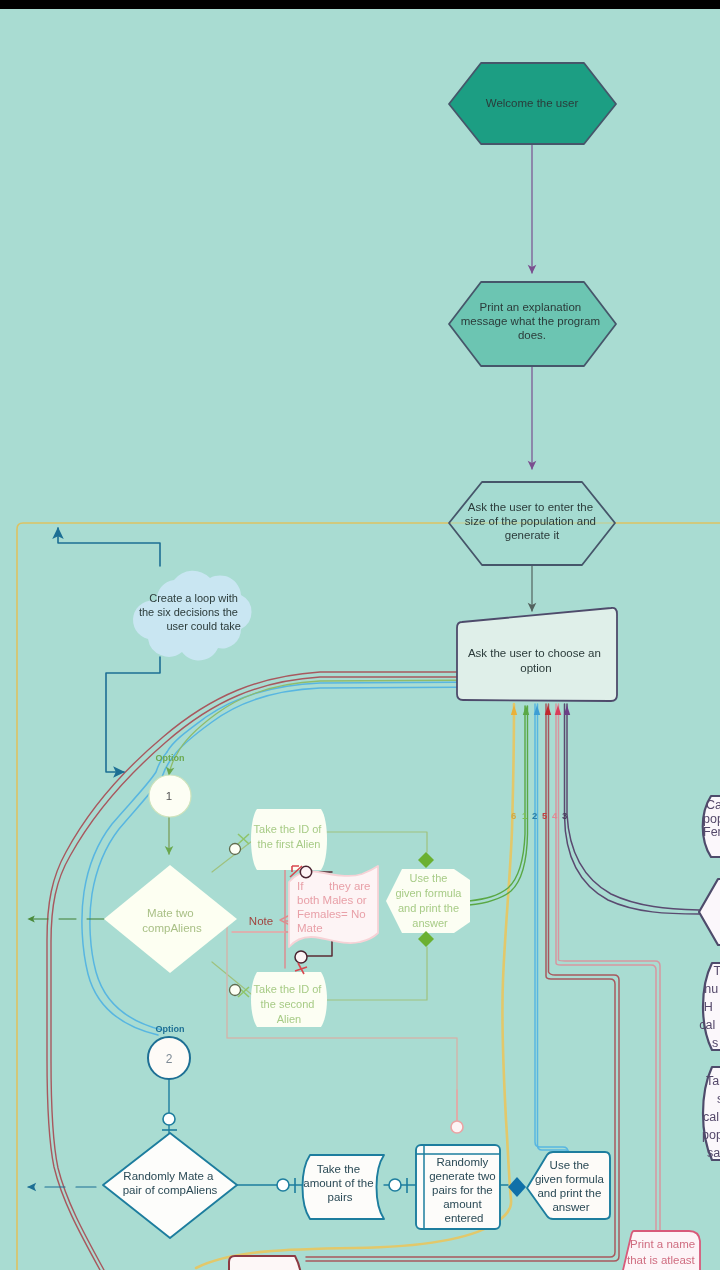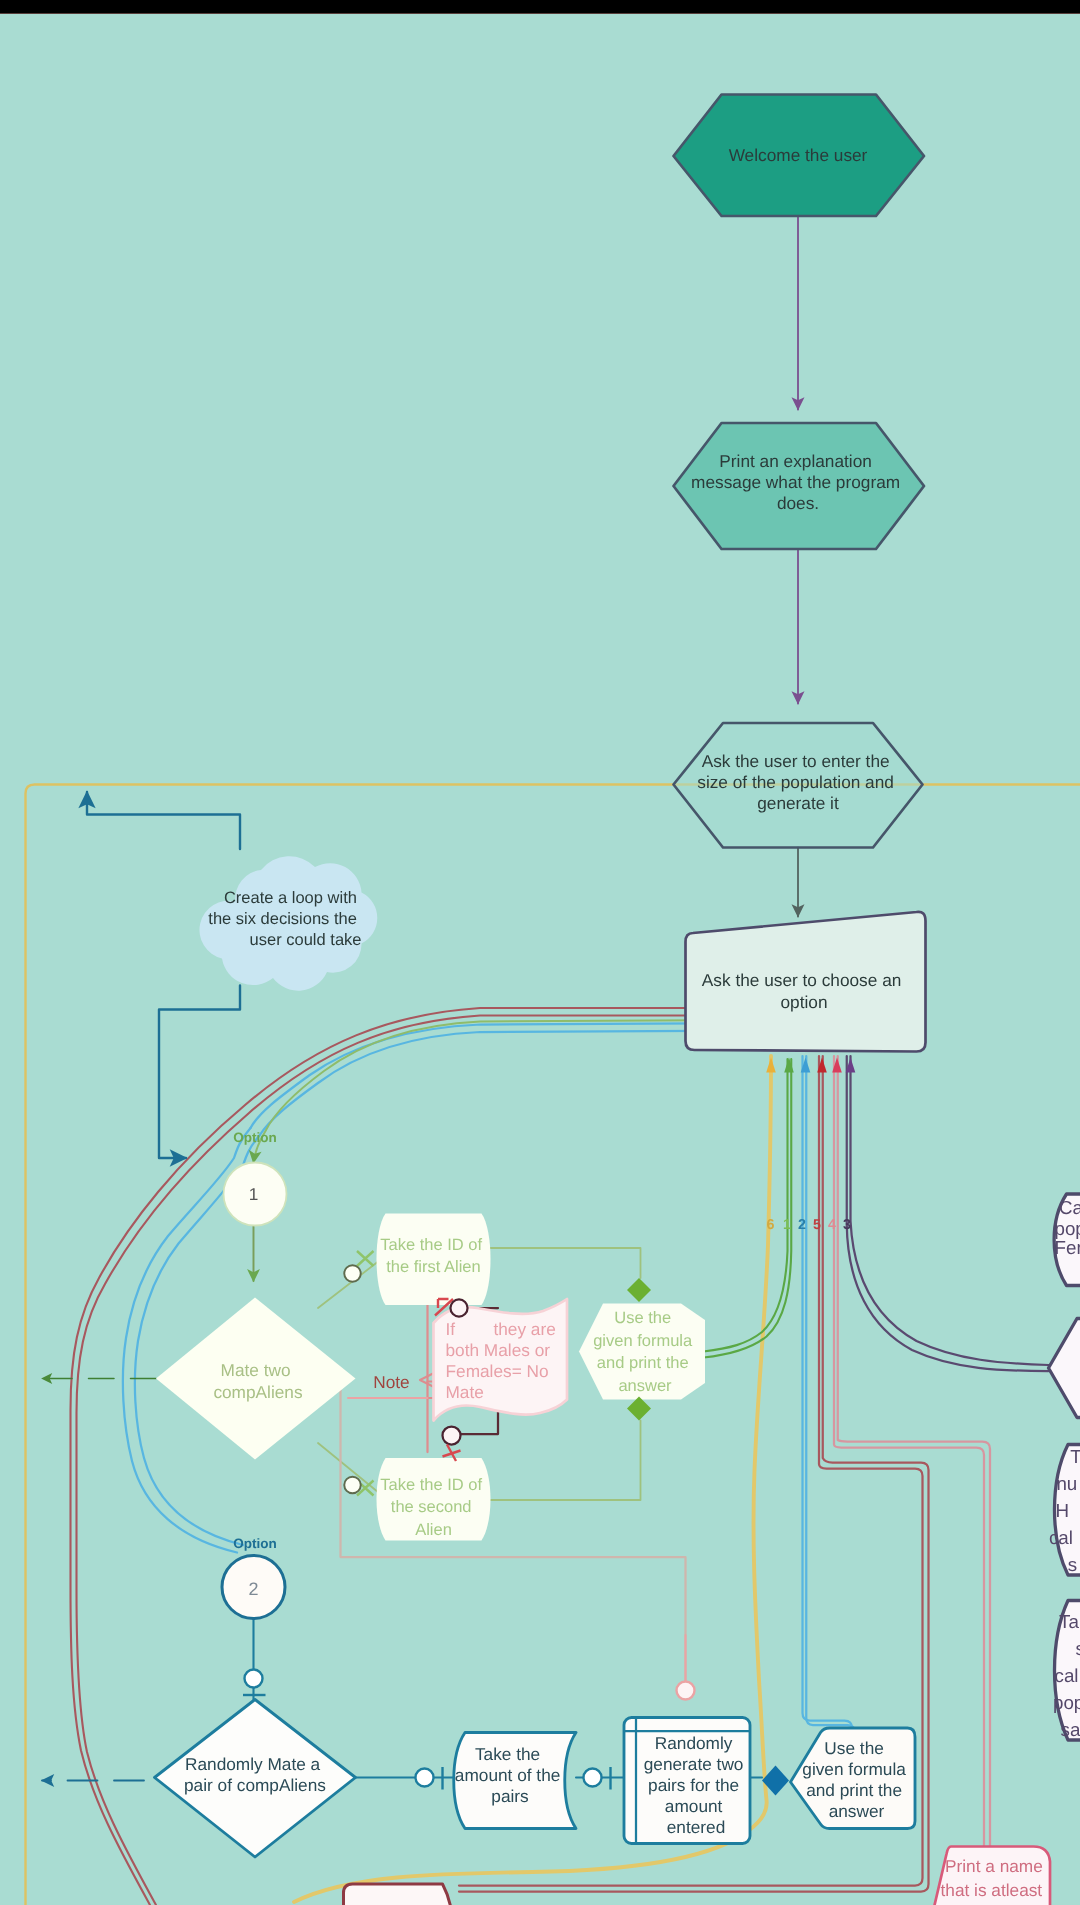--- a/index.html
+++ b/index.html
@@ -1,16 +1,16 @@
 <!DOCTYPE html>
 <html><head>
 <meta charset="utf-8">
 <style>
   html,body{margin:0;padding:0;background:#000;}
-  #page{position:relative;width:720px;height:1270px;overflow:hidden;background:#b91c1c;}
+  #page{position:relative;width:720px;height:1270px;overflow:hidden;background:#d946ef;}
   #topbar{position:absolute;left:0;top:0;width:720px;height:9px;background:#000;z-index:10;}
   #canvas{position:absolute;left:0;top:9px;width:720px;height:1261px;background:#a9dcd2;overflow:hidden;}
   #chart{position:absolute;left:0;top:-9px;}
   svg{display:block;}
   text{font-family:"Liberation Sans",sans-serif;}
   .nt{font-family:"Liberation Sans",sans-serif;}
 </style>
 </head>
 <body>
 

